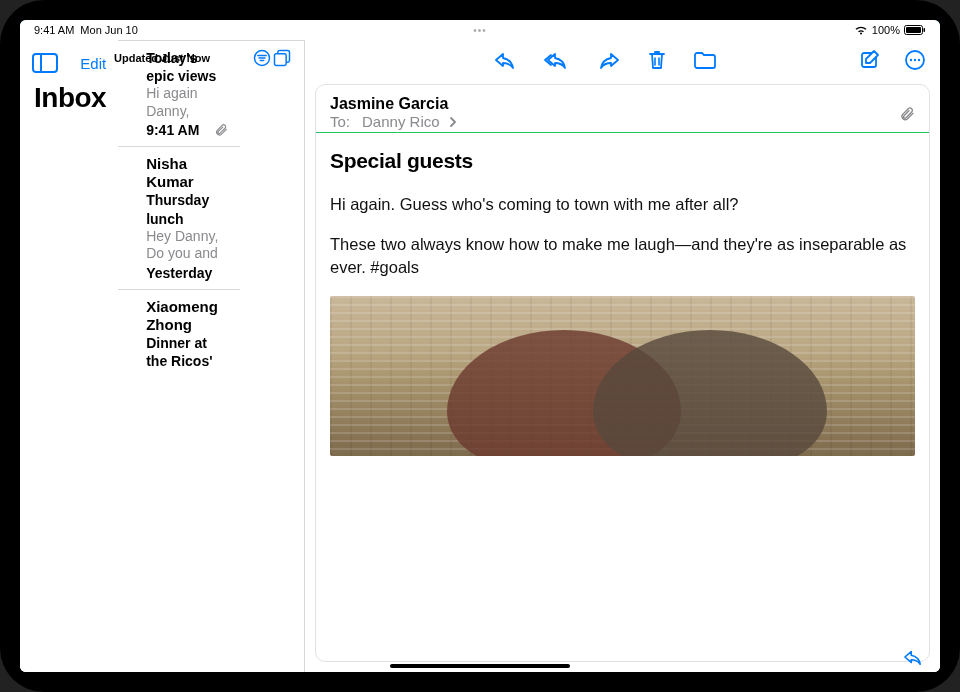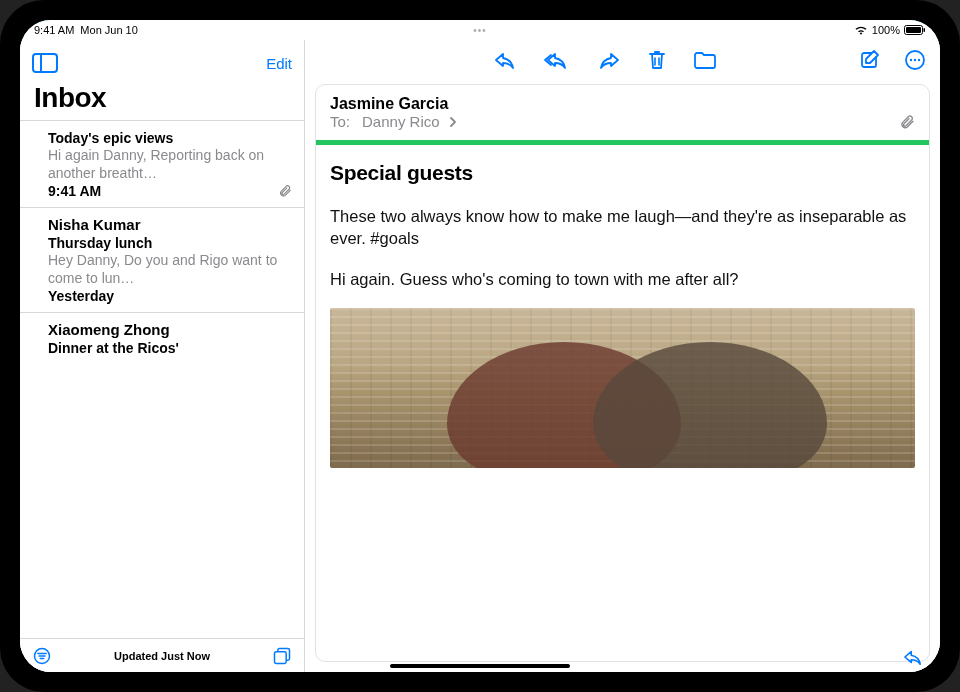--- a/index.html
+++ b/index.html
@@ -22,21 +22,21 @@
       height: 692px;
       background: #000;
       border-radius: 44px;
       padding: 20px;
       position: relative;
     }
     .screen {
       width: 100%;
       height: 100%;
       background: #7dd3fc;
-      border-radius: 31px;
+      border-radius: 6px;
       overflow: hidden;
       display: flex;
       flex-direction: column;
       position: relative;
     }
     
     .status-bar {
       height: 20px;
       display: flex;
       align-items: center;
@@ -79,21 +79,20 @@
       flex: 1;
       display: flex;
       overflow: hidden;
       background: #fff;
     }
     
     .sidebar {
       width: 285px;
       border-right: 1px solid #d8d8dc;
       display: flex;
-      flex-direction: column;
       background: #fff;
       position: relative;
     }
     .sidebar-header {
       padding: 6px 12px 0 12px;
     }
     .sidebar-toolbar {
       display: flex;
       justify-content: space-between;
       align-items: center;
@@ -206,22 +205,22 @@
       margin: 4px 10px 10px 10px;
       border: 1px solid #e2e2e6;
       border-radius: 10px;
       overflow: hidden;
       display: flex;
       flex-direction: column;
       background: #fff;
       position: relative;
     }
     .reader-header {
-      padding: 10px 14px 10px 14px;
-      border-bottom: 5px solid #22c55e;
+      padding: 10px 14px 2px 14px;
+      border-bottom: 1px solid #22c55e;
       position: relative;
     }
     .rh-from {
       font-size: 16px;
       font-weight: 800;
     }
     .rh-to-line {
       display: flex;
       align-items: center;
       font-size: 15px;
@@ -463,22 +462,22 @@
             </div>
             <span class="rh-clip">
               <svg width="16" height="16" viewBox="0 0 24 24">
                   <path d="M21 11l-8.5 8.5a5 5 0 01-7-7L14 4a3.5 3.5 0 015 5l-8.5 8.5a2 2 0 01-3-3L15 7" fill="none" stroke="#8a8a8e" stroke-width="2" stroke-linecap="round"></path>
                 </svg>
             </span>
           </div>
 
           <div class="reader-body">
             <div class="rb-subject">Special guests</div>
+            <div class="rb-text">Hi again. Guess who's coming to town with me after all?</div>
             <div class="rb-text">These two always know how to make me laugh—and they're as inseparable as ever. #goals</div>
-            <div class="rb-text">Hi again. Guess who's coming to town with me after all?</div>
             <div class="rb-image">
               <div class="silhouette left"></div>
               <div class="silhouette right"></div>
             </div>
           </div>
         </div>
 
         <span class="reader-footer-action tb-btn">
           <svg width="22" height="18" viewBox="0 0 24 20">
               <path d="M10 4L3 10l7 6v-3c5 0 8 2 10 5-1-6-5-9-10-10V4z" fill="none" stroke="#007aff" stroke-width="1.8" stroke-linejoin="round"></path>

